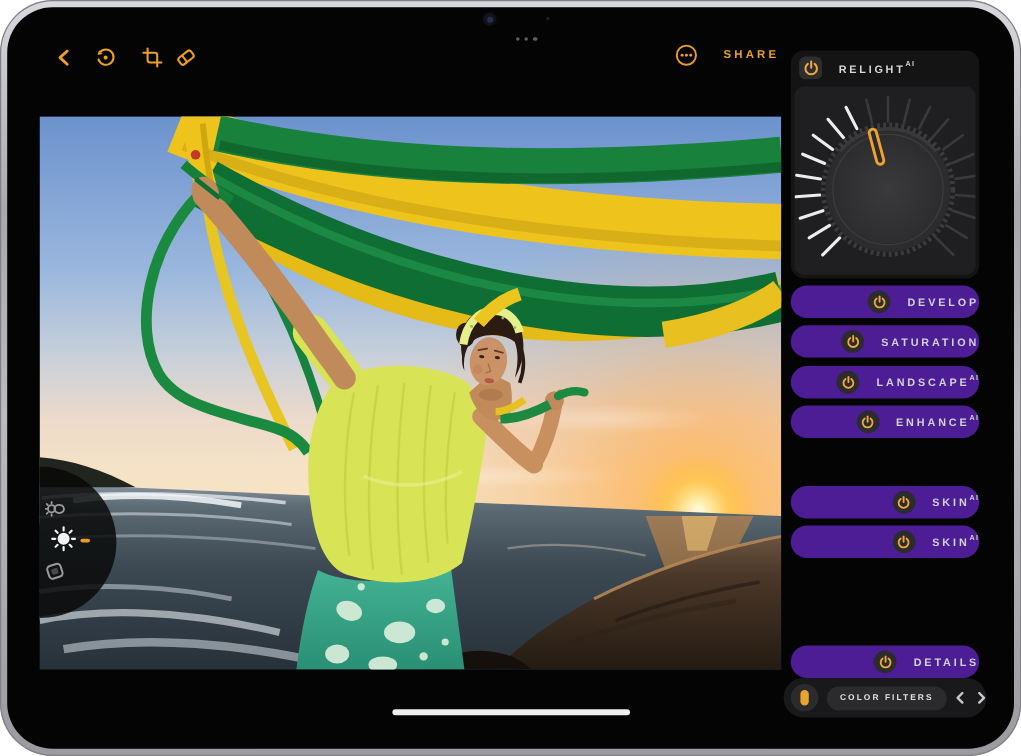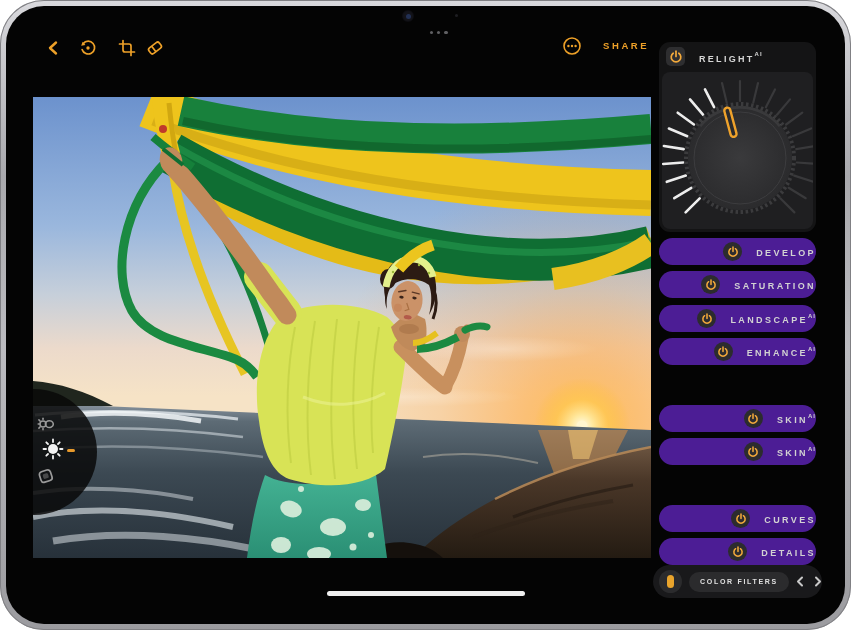--- a/index.html
+++ b/index.html
@@ -396,29 +396,20 @@
   </div>
   <div class="abs row" style="top:432px;">
     <span class="pwr">
           <svg width="12" height="12" viewBox="0 0 14 14">
             <path d="M4.2,3.2 A4.8,4.8 0 1 0 9.8,3.2" fill="none" stroke="#F2A93B" stroke-width="1.8" stroke-linecap="round"></path>
             <line x1="7" y1="1.2" x2="7" y2="6.4" stroke="#F2A93B" stroke-width="1.8" stroke-linecap="round"></line>
           </svg>
         </span>
     <span class="lbl"><span>SKIN</span><sup>AI</sup></span>
   </div>
-  <div class="abs row" style="top:499px;">
-    <span class="pwr">
-          <svg width="12" height="12" viewBox="0 0 14 14">
-            <path d="M4.2,3.2 A4.8,4.8 0 1 0 9.8,3.2" fill="none" stroke="#F2A93B" stroke-width="1.8" stroke-linecap="round"></path>
-            <line x1="7" y1="1.2" x2="7" y2="6.4" stroke="#F2A93B" stroke-width="1.8" stroke-linecap="round"></line>
-          </svg>
-        </span>
-    <span class="lbl"><span>CURVES</span><sup></sup></span>
-  </div>
   <div class="abs row" style="top:532px;">
     <span class="pwr">
           <svg width="12" height="12" viewBox="0 0 14 14">
             <path d="M4.2,3.2 A4.8,4.8 0 1 0 9.8,3.2" fill="none" stroke="#F2A93B" stroke-width="1.8" stroke-linecap="round"></path>
             <line x1="7" y1="1.2" x2="7" y2="6.4" stroke="#F2A93B" stroke-width="1.8" stroke-linecap="round"></line>
           </svg>
         </span>
     <span class="lbl"><span>DETAILS</span><sup></sup></span>
   </div>
 

